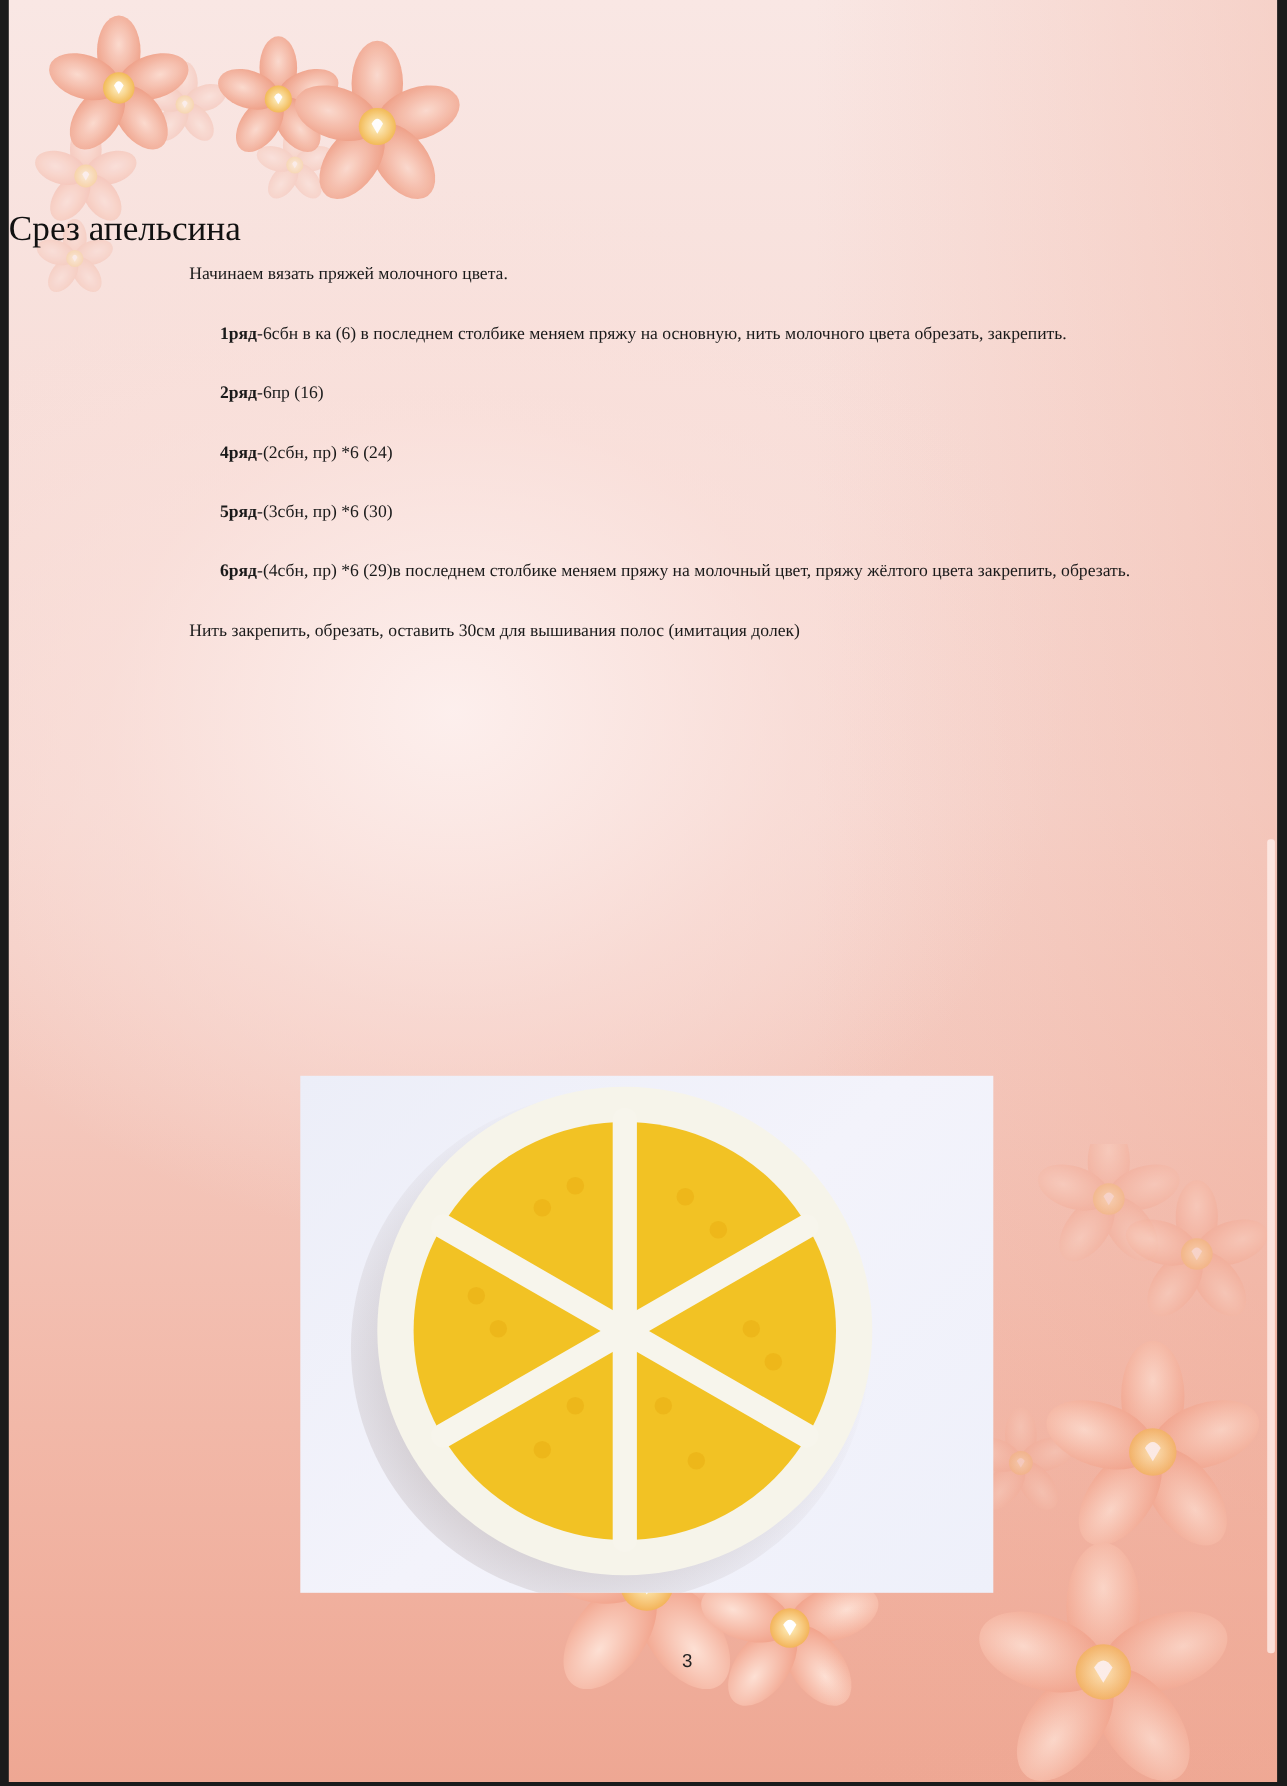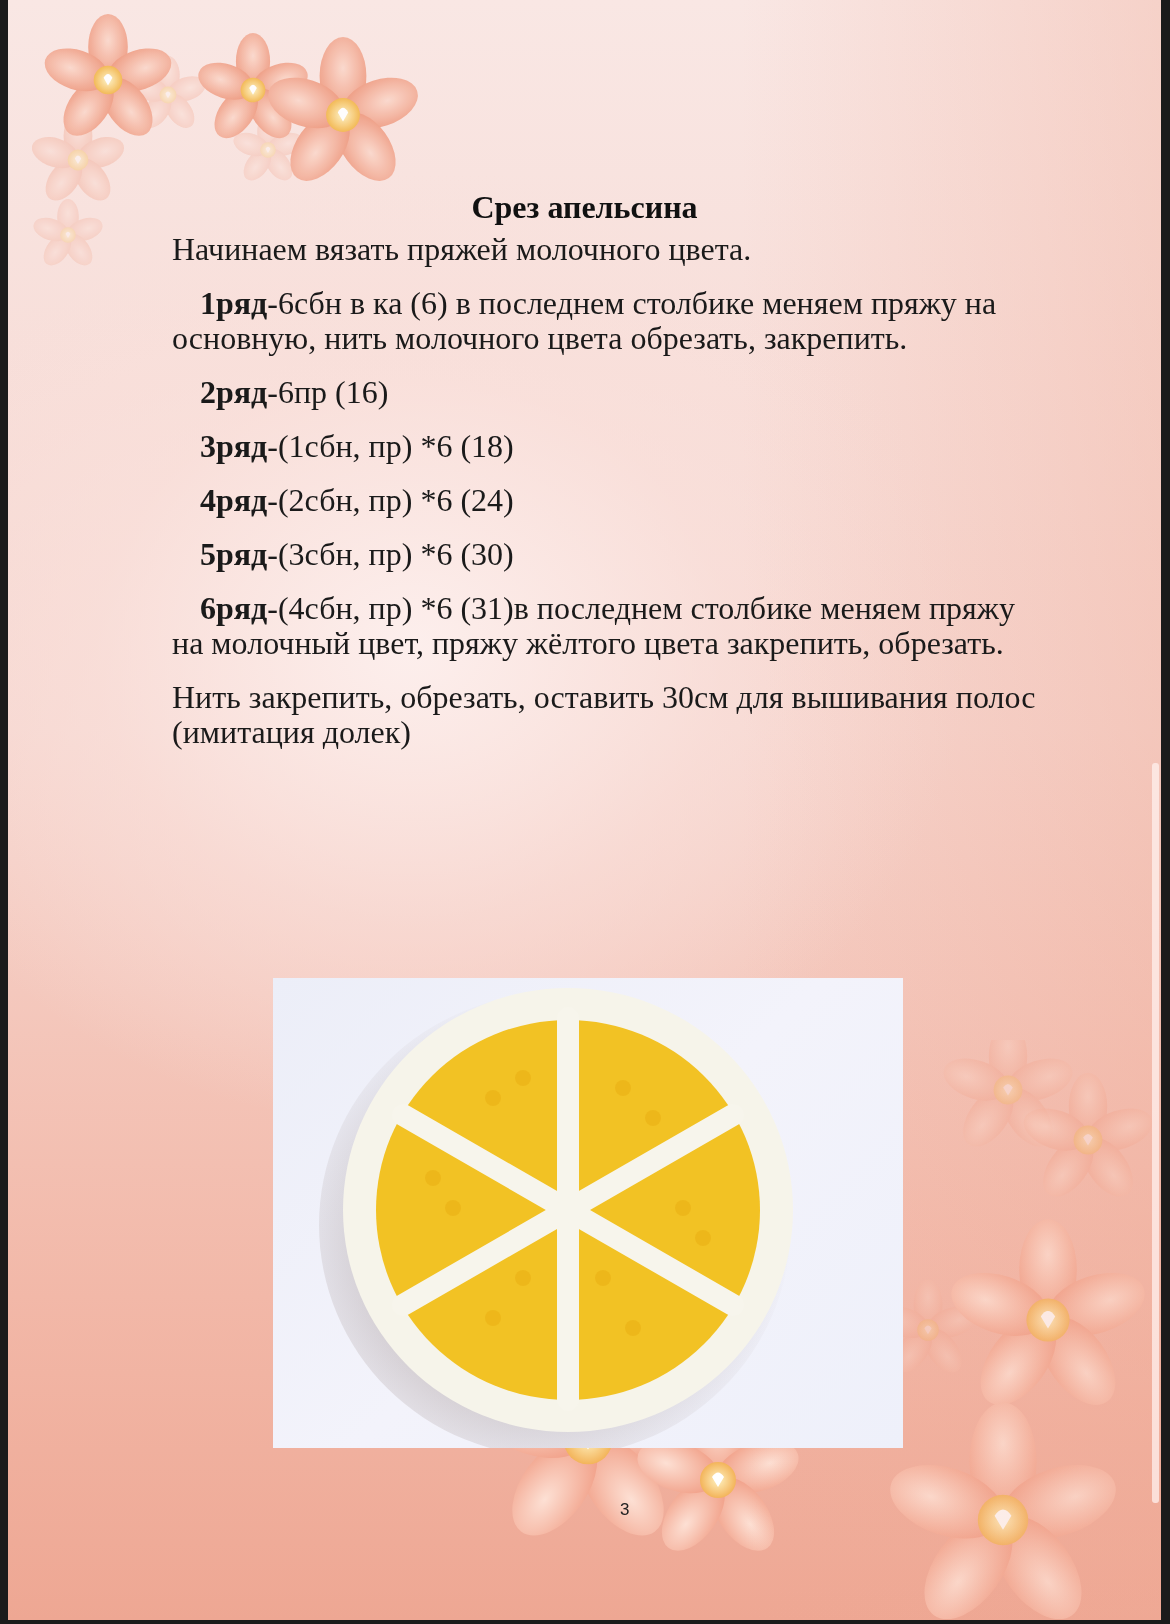--- a/index.html
+++ b/index.html
@@ -16,26 +16,26 @@
     overflow: hidden;
   }
   .page::after {
     content: ""; position: absolute; right: 0; top: 0; width: 420px; height: 100%;
     background: linear-gradient(90deg, rgba(240,170,150,0) 0%, rgba(240,170,150,0.35) 100%);
     pointer-events: none;
   }
   .flower { position: absolute; }
   .title {
     position: absolute; left: 0; right: 0; top: 168px;
-    text-align: center; font-weight: bold; font-size: 32px; color: #111;
+    text-align: left; font-weight: normal; font-size: 32px; color: #111;
     z-index: 2;
   }
   .content {
     position: absolute; left: 164px; top: 232px; width: 880px;
-    font-size: 32px; line-height: 35px; color: #1a1a1a; z-index: 2;
+    font-size: 16px; line-height: 35px; color: #1a1a1a; z-index: 2;
   }
   .content p { margin: 0 0 19px 0; }
   .content b { font-weight: bold; margin-left: 28px; }
   .photo {
     position: absolute; left: 265px; top: 978px; width: 630px; height: 470px;
     background: linear-gradient(135deg, #eceef8 0%, #f3f3fb 50%, #eef0fa 100%);
     z-index: 2; overflow: hidden;
   }
   .page-number {
     position: absolute; left: 612px; top: 1500px; font-family: "Liberation Sans", sans-serif;
@@ -122,24 +122,23 @@
     <use href="#fl2" transform="translate(330,440) scale(1.0)"></use>
     <use href="#fl2" transform="translate(615,480) scale(1.4)"></use>
   </svg>
 
   <h1 class="title">Срез апельсина</h1>
 
   <div class="content">
     <p>Начинаем вязать пряжей молочного цвета.</p>
     <p><b>1ряд</b><span>-6сбн в ка (6) в последнем столбике меняем пряжу на основную, нить молочного цвета обрезать, закрепить.</span></p>
     <p><b>2ряд</b><span>-6пр (16)</span></p>
-    <p><b>3ряд</b><span>-(1сбн, пр) *6 (18)</span></p>
     <p><b>4ряд</b><span>-(2сбн, пр) *6 (24)</span></p>
     <p><b>5ряд</b><span>-(3сбн, пр) *6 (30)</span></p>
-    <p><b>6ряд</b><span>-(4сбн, пр) *6 (31)в последнем столбике меняем пряжу на молочный цвет, пряжу жёлтого цвета закрепить, обрезать.</span></p>
+    <p><b>6ряд</b><span>-(4сбн, пр) *6 (29)в последнем столбике меняем пряжу на молочный цвет, пряжу жёлтого цвета закрепить, обрезать.</span></p>
     <p>Нить закрепить, обрезать, оставить 30см для вышивания полос (имитация долек)</p>
   </div>
 
   <div class="photo">
     <svg width="630" height="470" viewBox="0 0 630 470">
       <defs>
         <radialGradient id="shadow" cx="45%" cy="55%" r="55%">
           <stop offset="0%" stop-color="#6a5048" stop-opacity="0.6"></stop>
           <stop offset="100%" stop-color="#6a5048" stop-opacity="0"></stop>
         </radialGradient>

